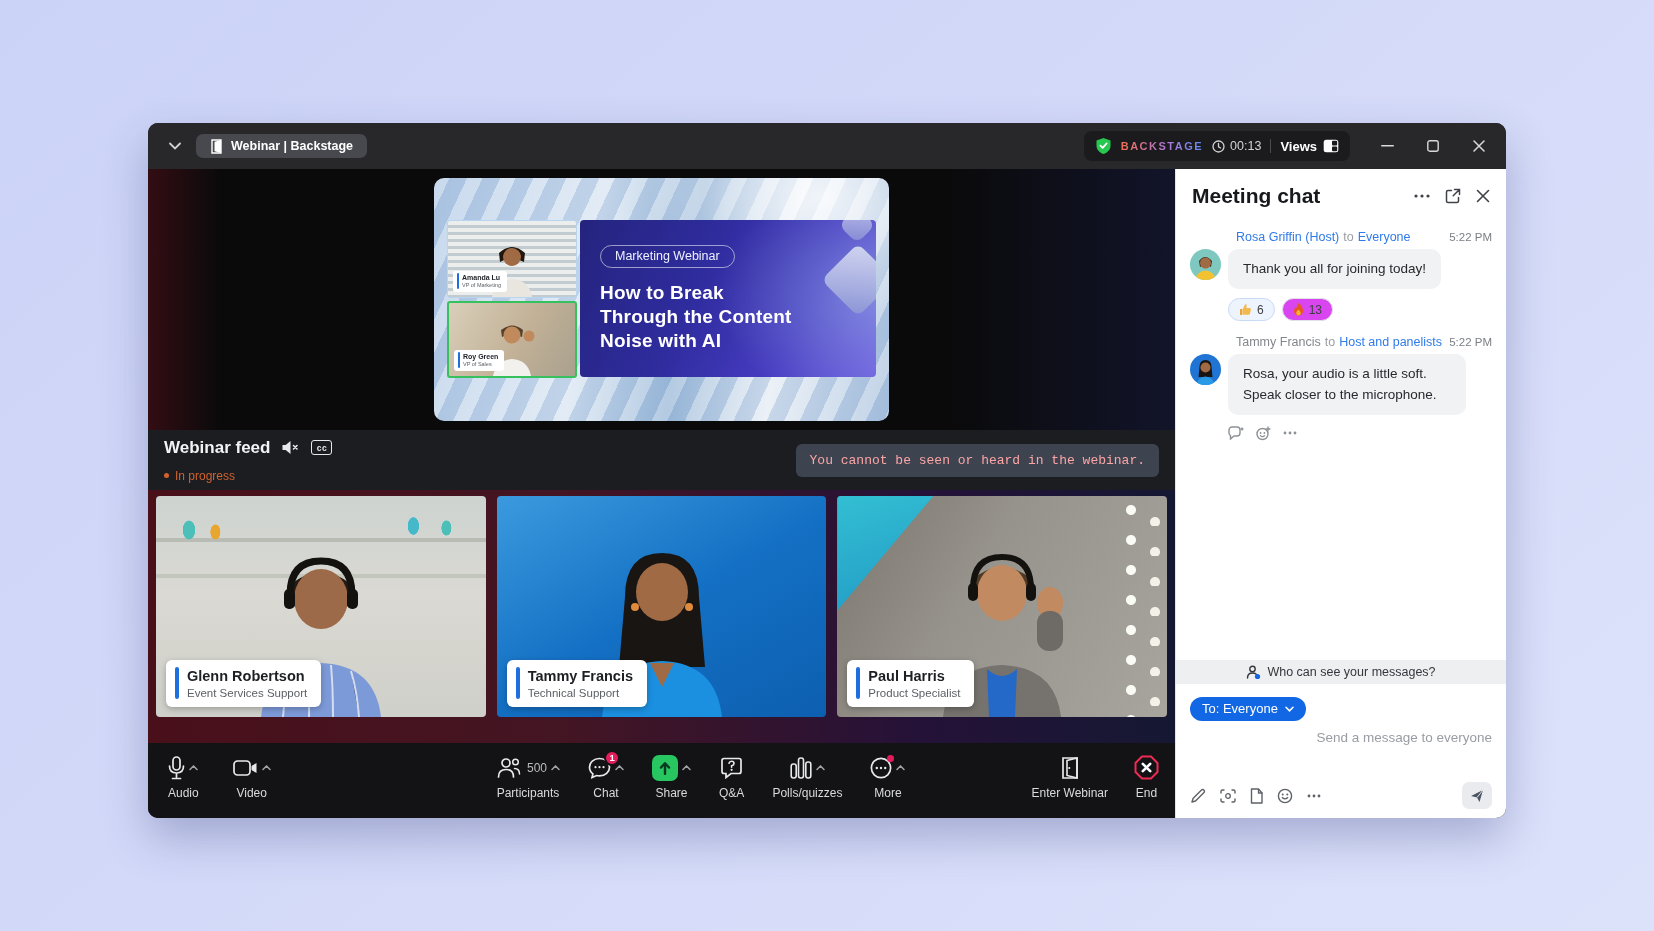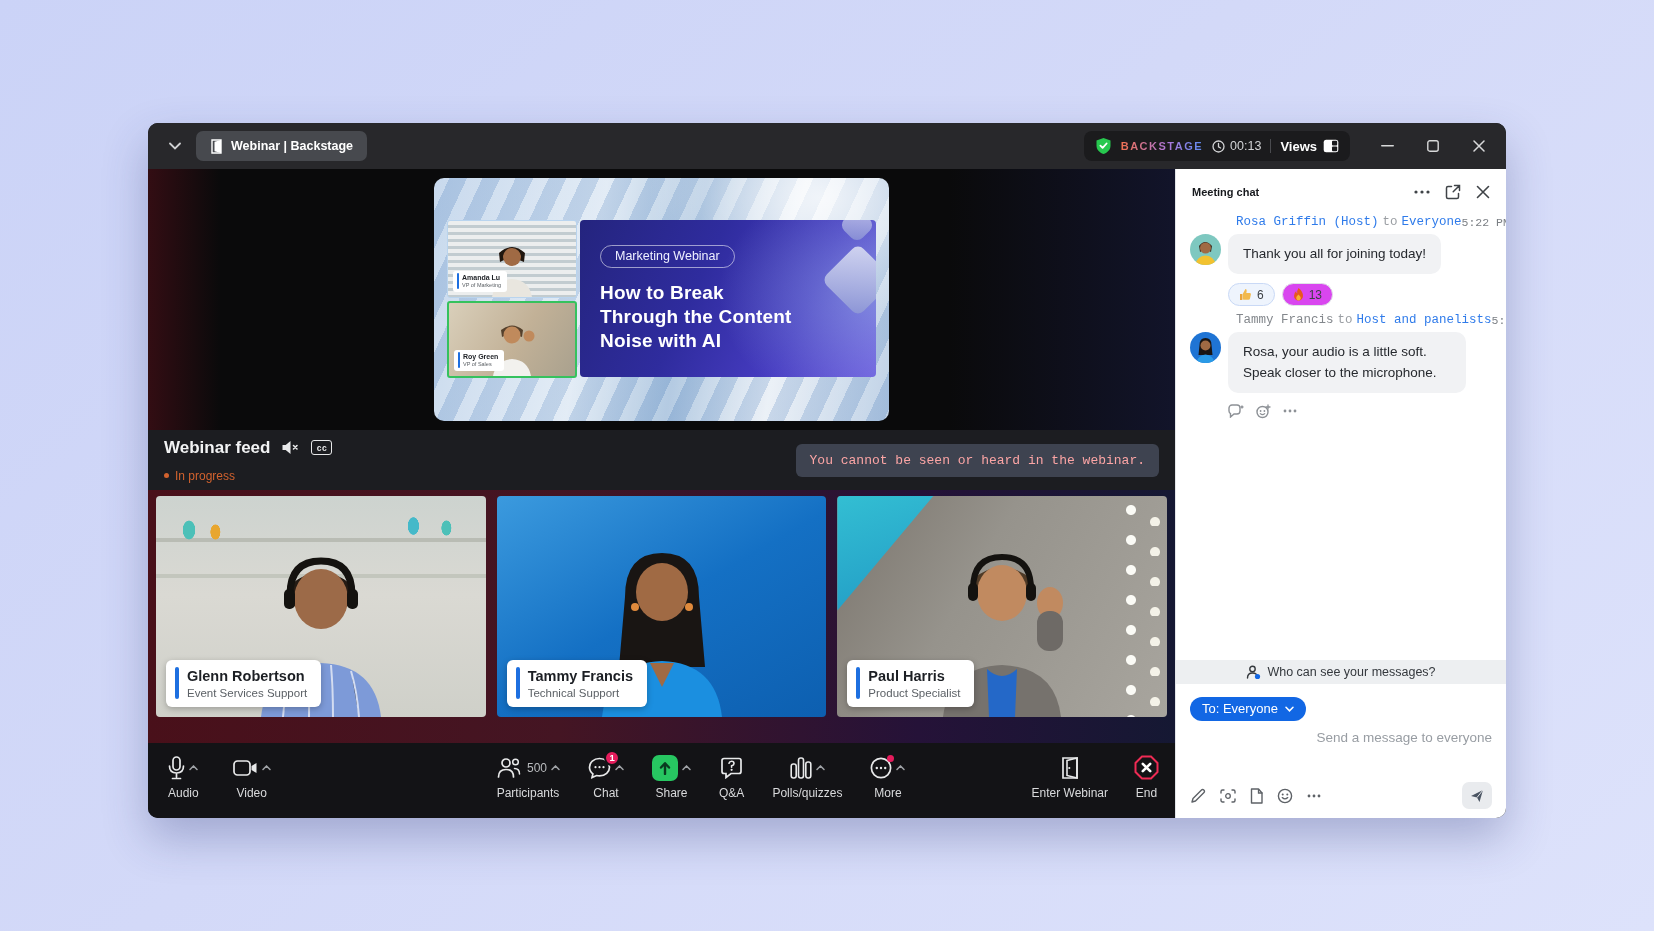--- a/index.html
+++ b/index.html
@@ -9,21 +9,21 @@
     background:linear-gradient(140deg,#cbd3f7 0%,#d3d9f8 45%,#dde2fb 100%); overflow:hidden; }
 
   
   .window { position:absolute; left:148px; top:123px; width:1358px; height:695px;
     border-radius:10px; overflow:hidden; background:#0b0b0c;
     box-shadow:0 20px 45px rgba(45,55,120,.30); display:flex; flex-direction:column; }
 
   
   .titlebar { flex:0 0 46px; background:#28282b; display:flex; align-items:center; padding:0 16px 0 14px; }
   .tb-caret { width:26px; height:26px; display:flex; align-items:center; justify-content:center; color:#cfd0d2; }
-  .tab { margin-left:8px; background:#47494e; border-radius:7px; height:30px; display:flex; align-items:center;
+  .tab { margin-left:8px; background:#47494e; border-radius:7px; height:24px; display:flex; align-items:center;
     gap:8px; padding:0 14px; color:#fff; font-size:12.5px; font-weight:bold; }
   .tb-spacer { flex:1; }
   .status-pill { background:#1b1b1d; border-radius:8px; height:30px; display:flex; align-items:center;
     gap:9px; padding:0 11px; margin-right:26px; }
   .badge-grad { font-size:11px; font-weight:bold; letter-spacing:1.5px;
     background:linear-gradient(90deg,#ef7050,#b077d8 55%,#5e8cf2);
     -webkit-background-clip:text; background-clip:text; color:transparent; }
   .tb-time { color:#d2d3d5; font-size:12.5px; display:flex; align-items:center; gap:5px; }
   .tb-divider { width:1px; height:14px; background:#4a4b4f; }
   .tb-views { color:#fff; font-size:13px; font-weight:bold; display:flex; align-items:center; gap:6px; }
@@ -117,24 +117,24 @@
   .icwrap { position:relative; display:flex; align-items:center; }
   .chat-badge { position:absolute; top:-7px; right:-9px; min-width:16px; height:16px; border-radius:9px;
     background:#e51c5c; border:2px solid #131316; color:#fff; font-size:9.5px; font-weight:bold;
     display:flex; align-items:center; justify-content:center; padding:0 3px; }
   .more-dot { position:absolute; top:-2px; right:-2px; width:7px; height:7px; border-radius:50%; background:#e51c5c; }
   .share-sq { width:26px; height:26px; border-radius:7px; background:#27c661; display:flex; align-items:center; justify-content:center; }
 
   
   .chatpanel { flex:1; background:#fff; border-left:1px solid #e3e5e8; display:flex; flex-direction:column; min-width:0; }
   .chat-header { padding:15px 16px 10px; display:flex; align-items:center; }
-  .chat-title { font-size:11px; font-weight:bold; color:#17191d; }
+  .chat-title { font-size:21px; font-weight:bold; color:#17191d; }
   .ch-icons { margin-left:auto; display:flex; gap:15px; color:#3f4347; align-items:center; }
   .chat-scroll { flex:1; padding:4px 14px 0; display:flex; flex-direction:column; min-height:0; }
-  .msg-head { display:flex; align-items:flex-end; font-size:12.5px; padding-left:46px; margin:1px 0 5px; white-space:nowrap;font-family:Liberation Mono, monospace; }
+  .msg-head { display:flex; align-items:center; font-size:12.5px; padding-left:46px; margin:8px 0 5px; white-space:nowrap; }
   .s-blue { color:#2f7bea; }
   .s-gray { color:#83878c; }
   .to-word { color:#9a9ea3; margin:0 4px; }
   .m-time { margin-left:auto; color:#7b7f84; font-size:11.5px; }
   .msg-row { display:flex; gap:7px; align-items:flex-start; }
   .avatar { width:31px; height:31px; border-radius:50%; overflow:hidden; flex:0 0 auto; }
   .bubble { background:#f1f2f4; border-radius:10px; padding:10px 15px; font-size:13.5px; color:#26292e;
     line-height:1.5; max-width:238px; }
   .reactions { padding-left:38px; display:flex; gap:7px; margin-top:9px; }
   .rpill { height:23px; border-radius:12px; display:flex; align-items:center; gap:5px; padding:0 10px;

